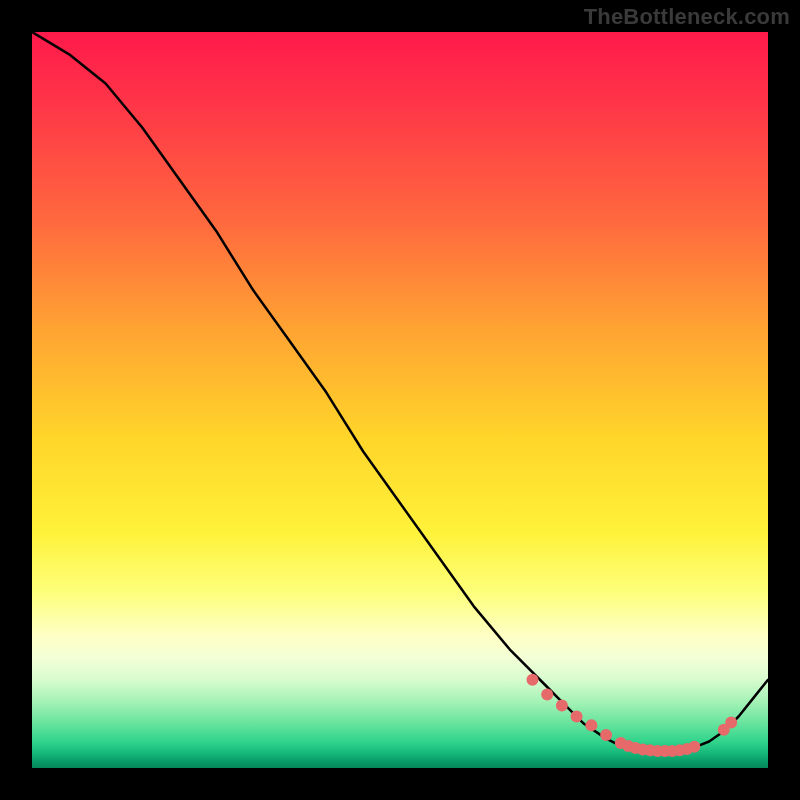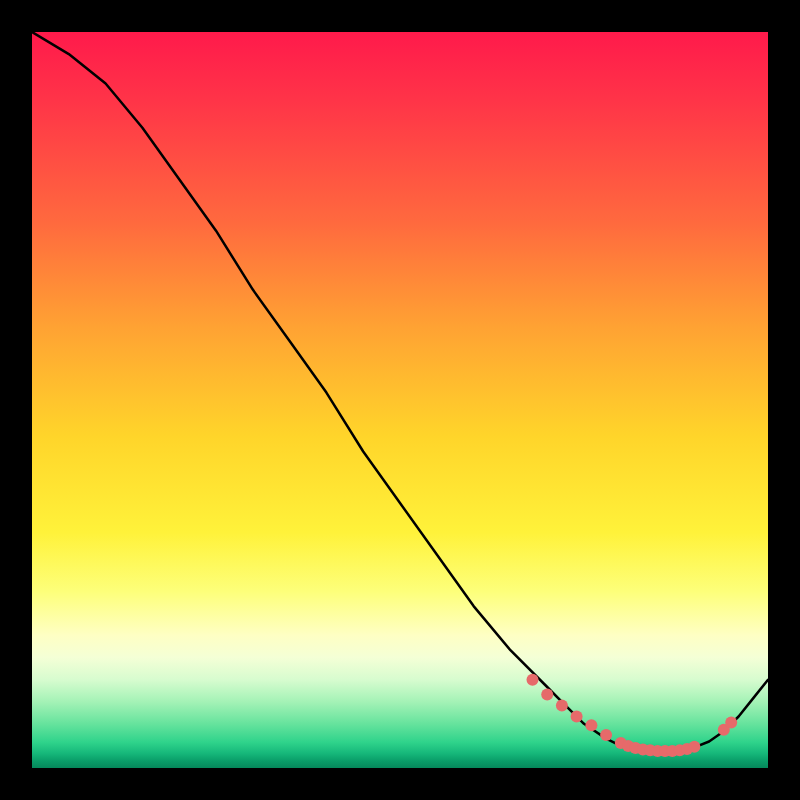--- a/index.html
+++ b/index.html
@@ -65,20 +65,21 @@
   }
   .dot {
     fill: #e66a6a;
     stroke: none;
   }
 </style>
 </head>
 <body>
 
 <div class="frame">
+  <div class="watermark">TheBottleneck.com</div>
 
   <div class="plot-area">
     <svg class="curve" viewBox="0 0 736 736" preserveAspectRatio="none">
       <path id="curve-path" fill="none" stroke="#000" stroke-width="2.5" stroke-linecap="round" stroke-linejoin="round" d="M0.0 0.0 L36.8 22.1 L73.6 51.5 L110.4 95.7 L147.2 147.2 L184.0 198.7 L220.8 257.6 L257.6 309.1 L294.4 360.6 L331.2 419.5 L368.0 471.0 L404.8 522.6 L441.6 574.1 L478.4 618.2 L515.2 655.0 L529.9 669.8 L552.0 691.8 L574.1 706.6 L588.8 713.9 L603.5 717.6 L625.6 719.8 L647.7 719.1 L662.4 715.4 L677.1 709.5 L691.8 699.2 L706.6 684.5 L721.3 666.1 L736.0 647.7"></path>
       <g id="dots">
           <circle cx="500.5" cy="647.7" r="6" class="dot"></circle>
           <circle cx="515.2" cy="662.4" r="6" class="dot"></circle>
           <circle cx="529.9" cy="673.4" r="6" class="dot"></circle>
           <circle cx="544.6" cy="684.5" r="6" class="dot"></circle>
           <circle cx="559.4" cy="693.3" r="6" class="dot"></circle>

